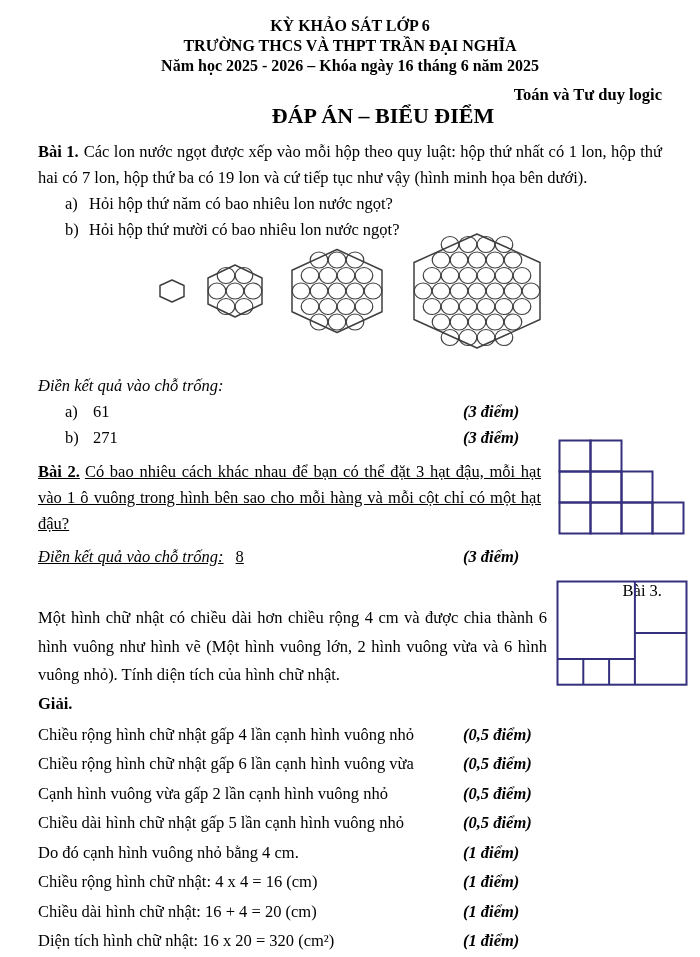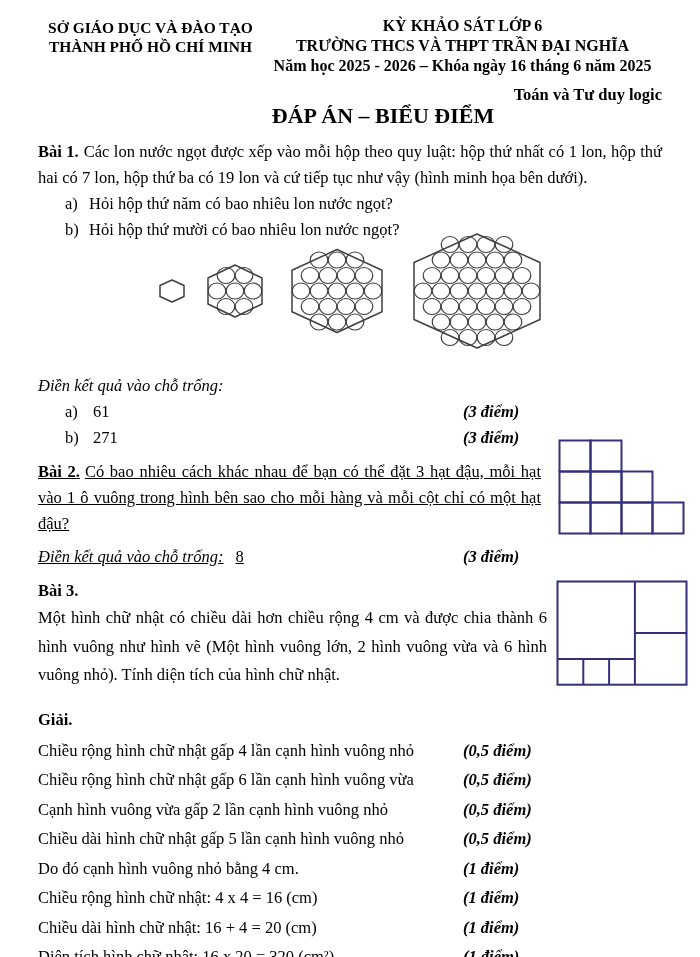--- a/index.html
+++ b/index.html
@@ -28,37 +28,33 @@
   .pts { position:absolute; left:425px; top:0; font-weight:bold; font-style:italic; white-space:nowrap; }
   
   .p2-section { position:relative; margin-top:8px;text-decoration:underline; }
   .p2-text { width:503px; text-align:justify; line-height:26px; }
   .grid-figure { position:absolute; left:520px; top:-20px; }
   .fill-row { position:relative; margin-top:7px; line-height:26px; }
   .fill-row .flabel { font-style:italic; }
   .fill-row .fvalue { margin-left:12px; }
   
   .p3-section { position:relative; margin-top:8px; }
-  .p3-label { font-weight:bold; line-height:26px; }
+  .p3-label { font-weight:normal; line-height:26px;text-align:right; }
   .p3-text { width:509px; text-align:justify; line-height:28.5px; }
   .rect-figure { position:absolute; left:518px; top:2px; }
-  .solve-label { font-weight:bold; line-height:24px; margin-top:18px; }
+  .solve-label { font-weight:bold; line-height:24px; margin-top:2px; }
   .steps { margin-top:4px; }
   .step-row { position:relative; line-height:29.5px; }
 </style>
 </head>
 <body>
 
 <div class="page">
 
   <div class="header-row">
-    <div class="header-left">
-      <div>SỞ GIÁO DỤC VÀ ĐÀO TẠO</div>
-      <div>THÀNH PHỐ HỒ CHÍ MINH</div>
-    </div>
     <div class="header-right">
       <div>KỲ KHẢO SÁT LỚP 6</div>
       <div>TRƯỜNG THCS VÀ THPT TRẦN ĐẠI NGHĨA</div>
       <div>Năm học 2025 - 2026 – Khóa ngày 16 tháng 6 năm 2025</div>
     </div>
   </div>
 
   <div class="subject">Toán và Tư duy logic</div>
   <div class="doc-title">ĐÁP ÁN – BIỂU ĐIỂM</div>
 

